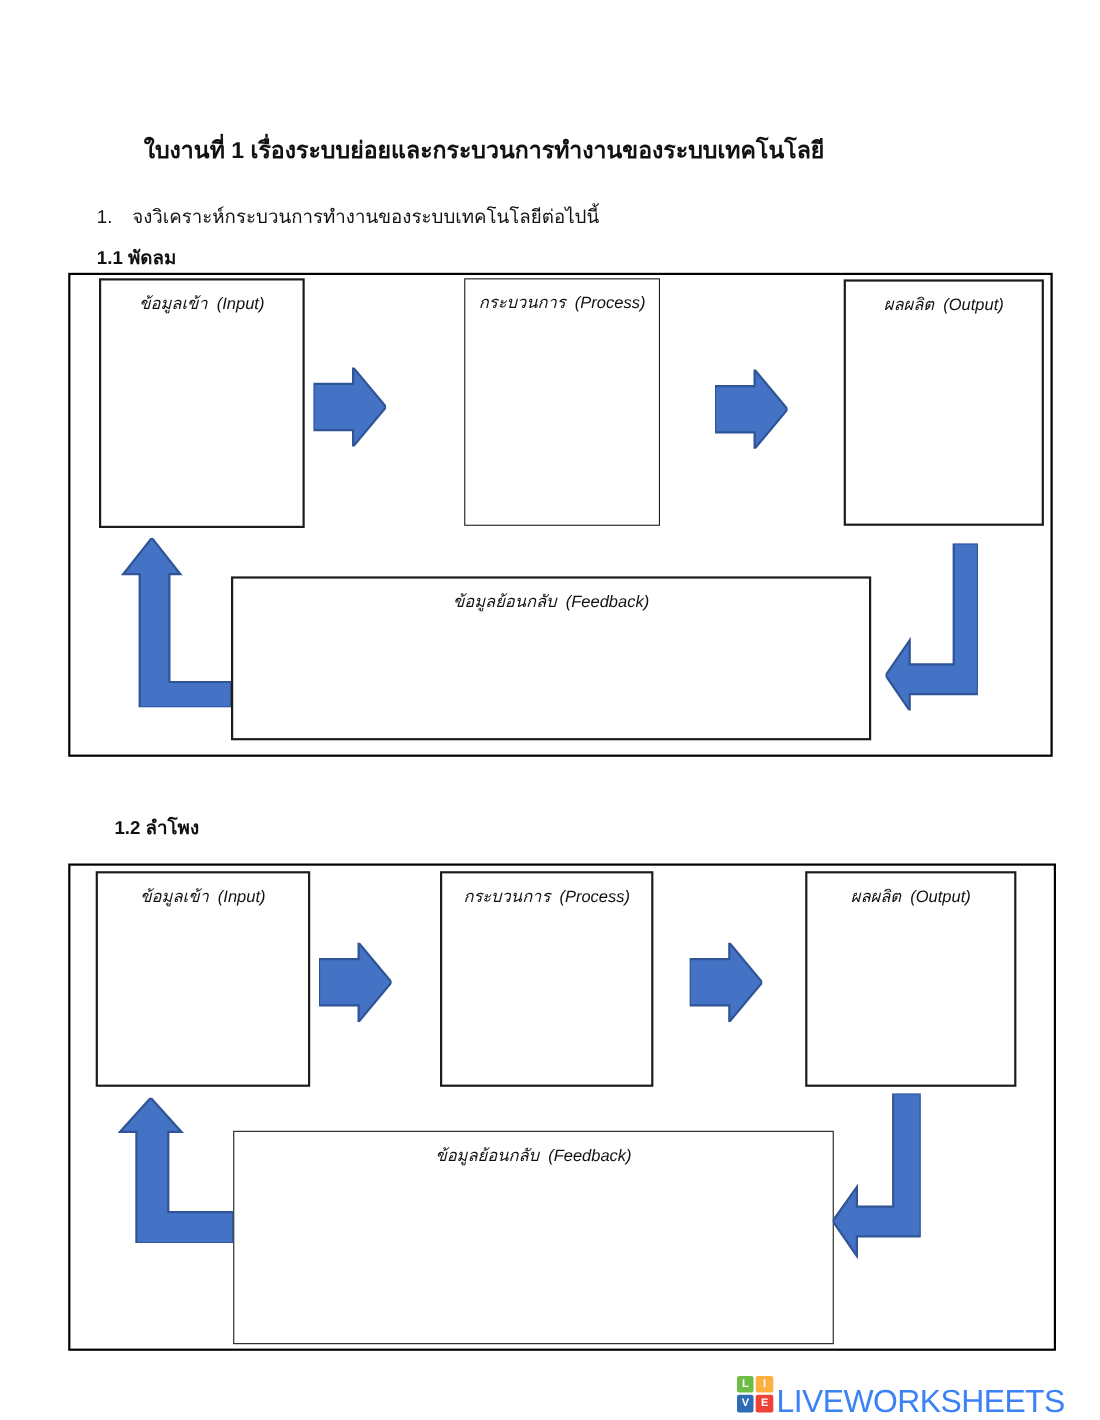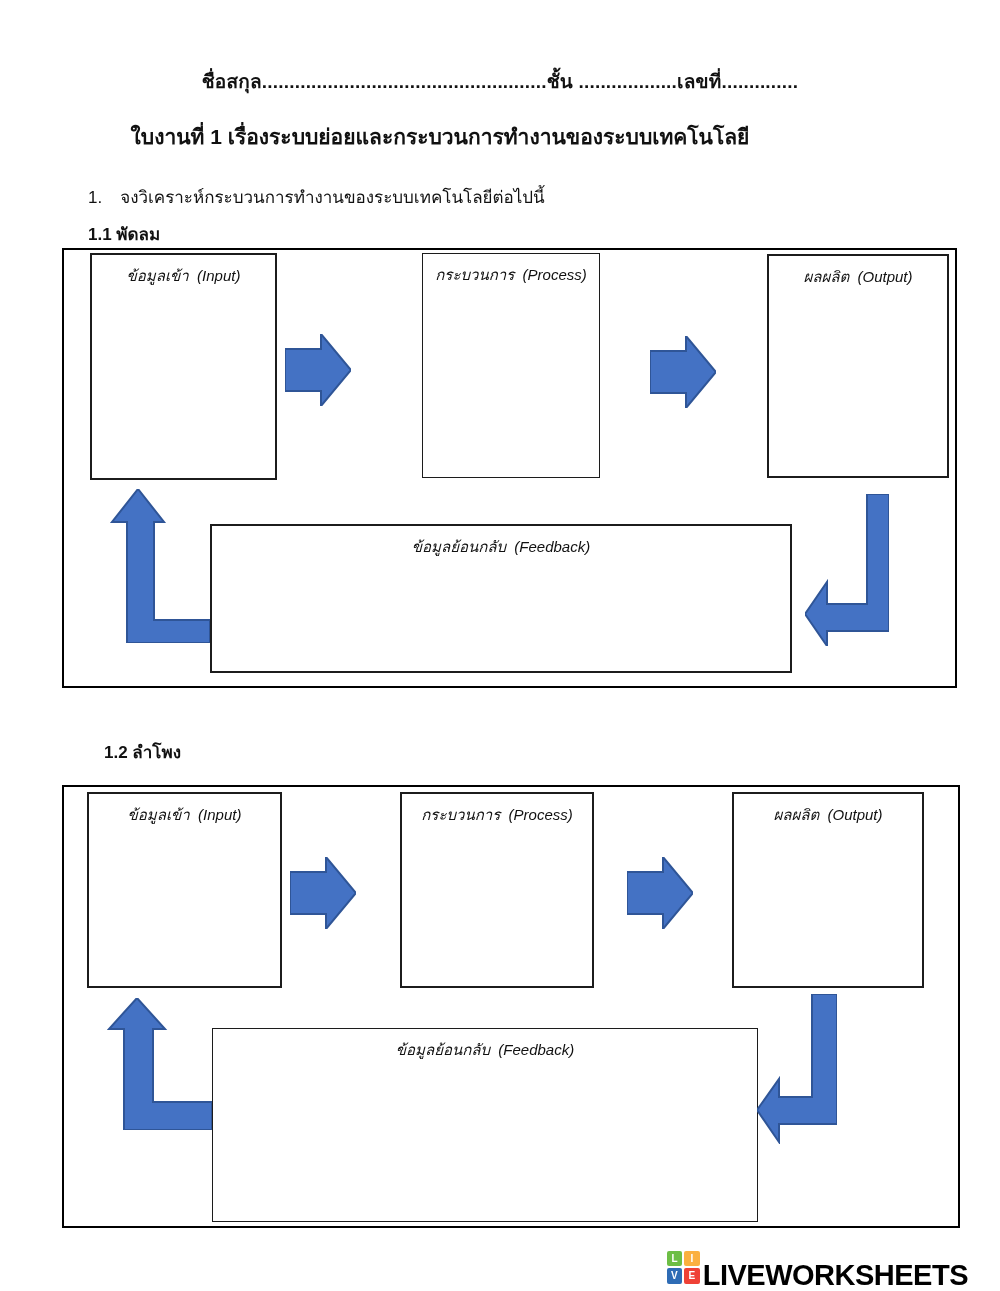--- a/index.html
+++ b/index.html
@@ -77,29 +77,28 @@
   }
   .logo-grid .sq{
     display:flex;align-items:center;justify-content:center;
     color:#fff;font-size:10px;font-weight:700;border-radius:2px;
   }
   .sq.g{background:#6DBE45;}
   .sq.y{background:#FBB040;}
   .sq.b{background:#2E6CB5;}
   .sq.r{background:#EF4136;}
   .brand{
-    font-size:29px;font-weight:700;color:#000000;letter-spacing:-0.5px;margin-top:16px;
+    font-size:29px;font-weight:400;color:#3b82f6;letter-spacing:-0.5px;margin-top:16px;
   }
 </style>
 </head>
 <body>
 
 <div class="page">
 
-  <div class="header-line">ชื่อสกุล....................................................ชั้น ..................เลขที่..............</div>
 
   <div class="title">ใบงานที่ 1 เรื่องระบบย่อยและกระบวนการทำงานของระบบเทคโนโลยี</div>
 
   <div class="instruction"><span class="num">1.</span><span>จงวิเคราะห์กระบวนการทำงานของระบบเทคโนโลยีต่อไปนี้</span></div>
 
   <div class="section-label s1">1.1 พัดลม</div>
 
   <div class="diagram d1">
     <div class="box input-box">
       <div class="box-label">ข้อมูลเข้า  (Input)</div>

